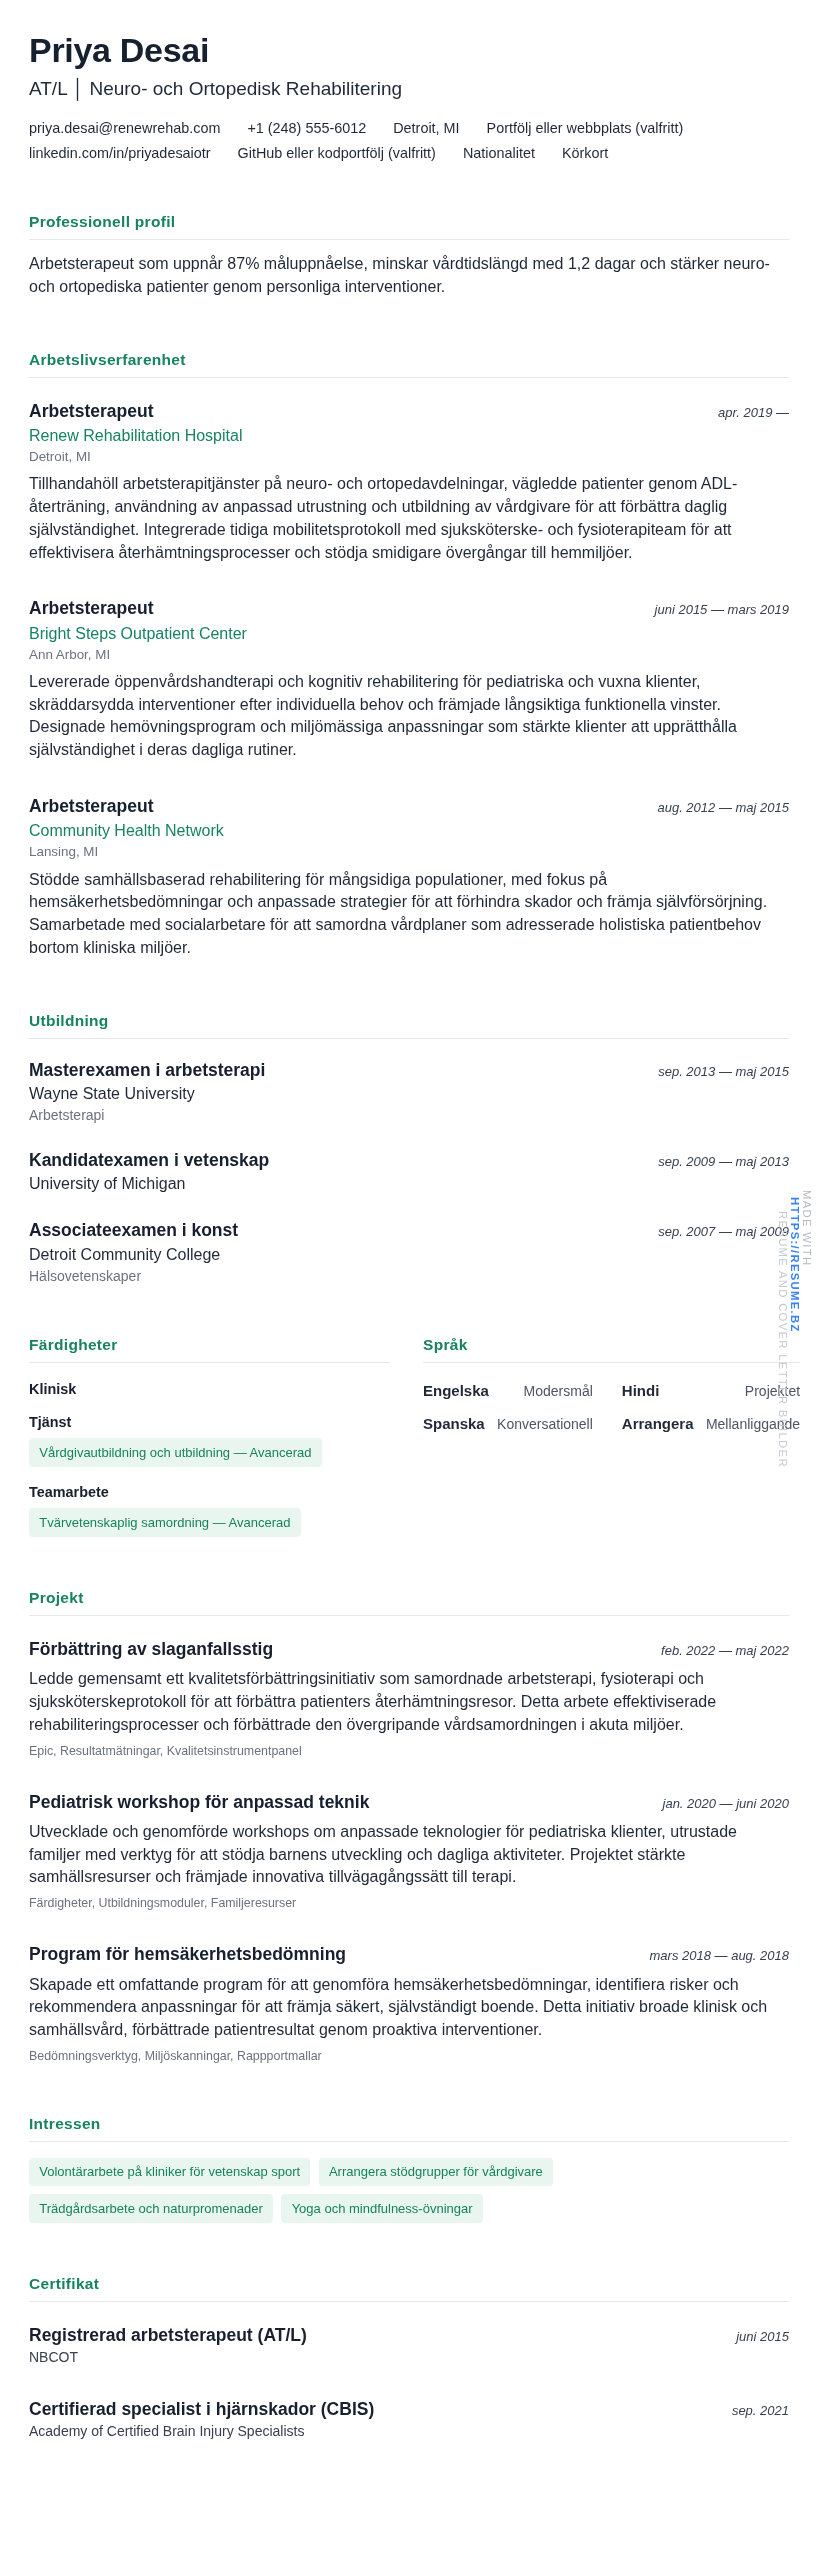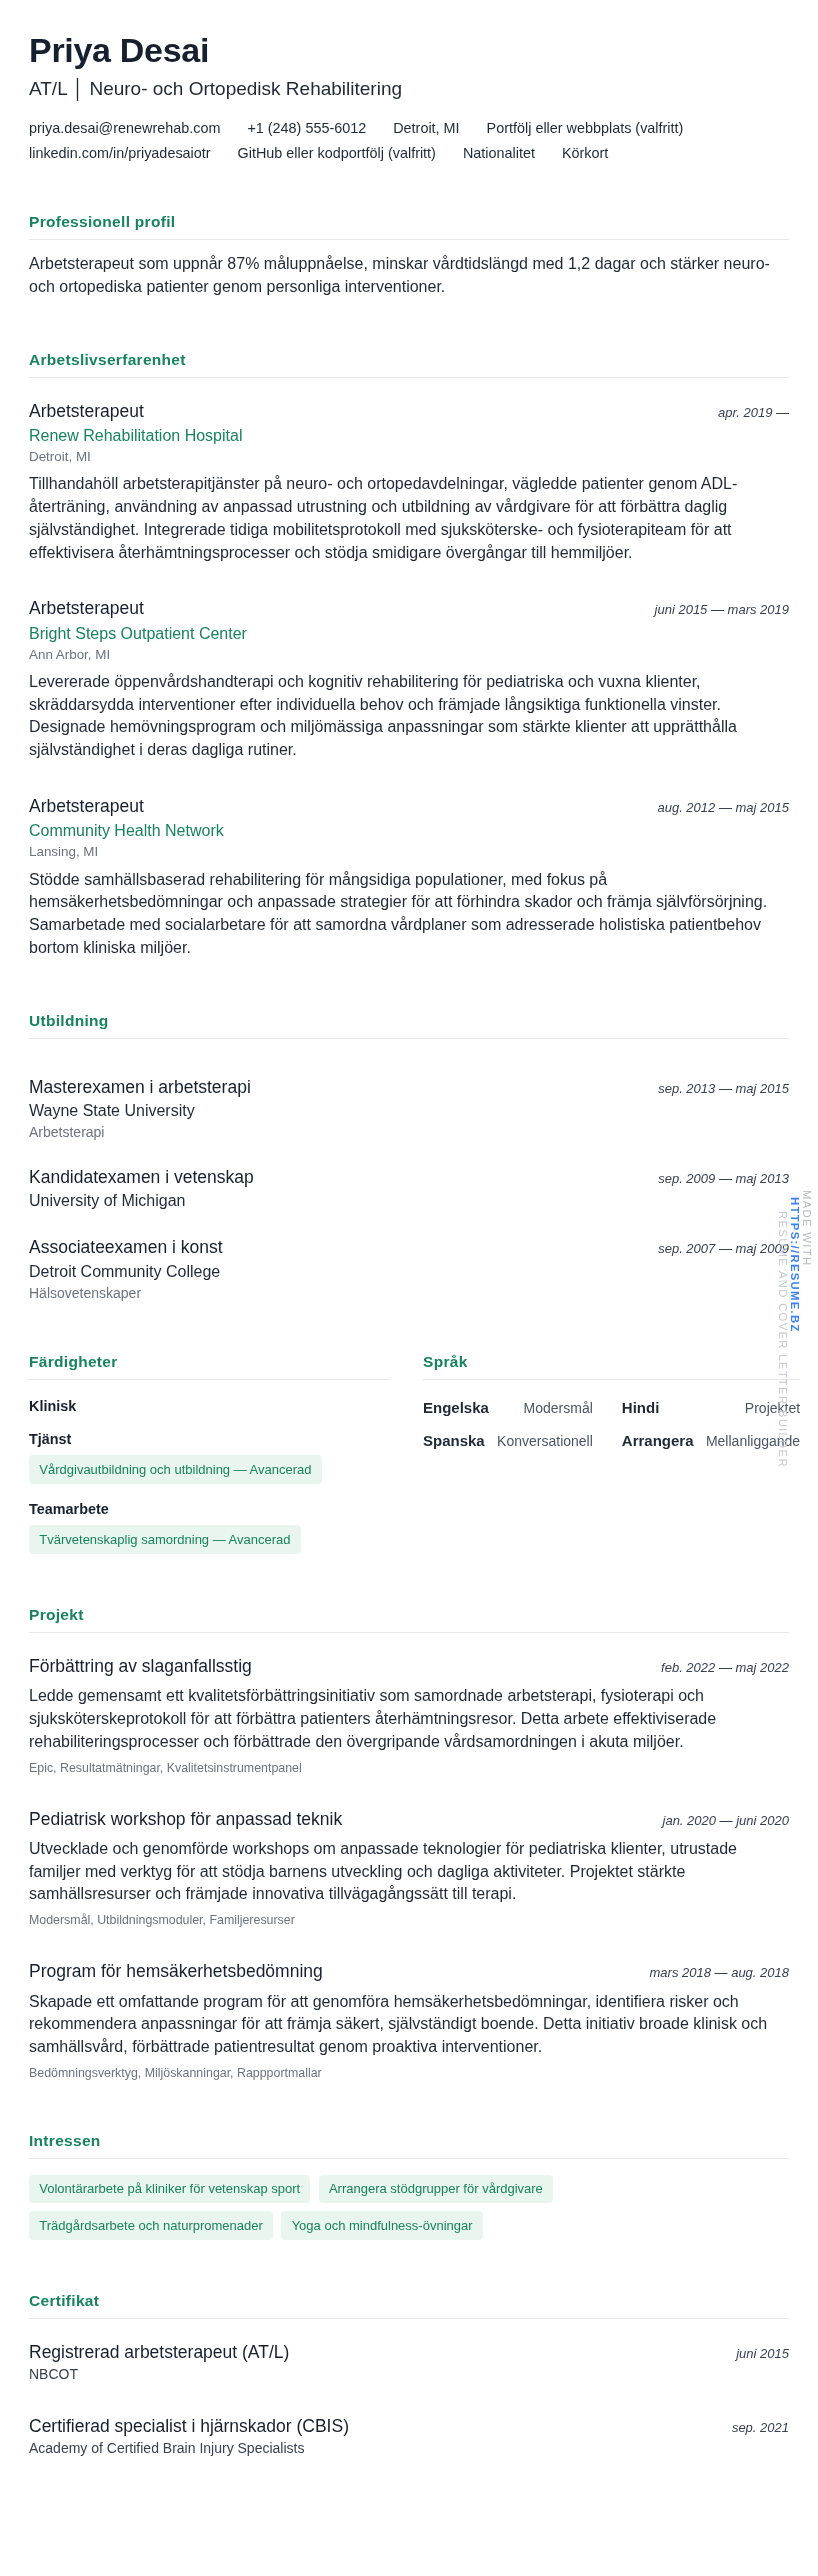--- a/index.html
+++ b/index.html
@@ -72,21 +72,21 @@
   .entry{margin-top:23px;}
   .entry + .entry{margin-top:34px;}
   .entry-head{
     display:flex;
     justify-content:space-between;
     align-items:baseline;
     gap:20.6px;
   }
   .entry-title{
     font-size:17.5px;
-    font-weight:400;
+    font-weight:700;
     color:var(--ink);
     line-height:1.15;
   }
   .entry-date{
     font-size:13px;
     color:var(--date);
     white-space:nowrap;
     flex:0 0 auto;
     font-style:italic;
   }
@@ -107,21 +107,21 @@
     line-height:1.42;
     color:var(--body);
     max-width:752px;
   }
   .entry-tools{
     margin-top:7.2px;
     font-size:12.4px;
     color:var(--muted);
   }
   
-  .edu-entry{margin-top:38px;}
+  .edu-entry{margin-top:21px;}
   .edu-entry + .edu-entry{margin-top:27px;}
   .edu-school{margin-top:5.2px;font-size:16px;color:#1f2937;}
   .edu-field{margin-top:4.1px;font-size:14px;color:var(--muted);}
   
   .two-col{
     display:grid;
     grid-template-columns:361px 1fr;
     column-gap:33px;
     margin-top:52px;
   }
@@ -354,21 +354,21 @@
           <p class="entry-desc">Ledde gemensamt ett kvalitetsförbättringsinitiativ som samordnade arbetsterapi, fysioterapi och sjuksköterskeprotokoll för att förbättra patienters återhämtningsresor. Detta arbete effektiviserade rehabiliteringsprocesser och förbättrade den övergripande vårdsamordningen i akuta miljöer.</p>
           <div class="entry-tools">Epic, Resultatmätningar, Kvalitetsinstrumentpanel</div>
         </article>
 
         <article class="entry">
           <div class="entry-head">
             <h3 class="entry-title">Pediatrisk workshop för anpassad teknik</h3>
             <span class="entry-date">jan. 2020 — juni 2020</span>
           </div>
           <p class="entry-desc">Utvecklade och genomförde workshops om anpassade teknologier för pediatriska klienter, utrustade familjer med verktyg för att stödja barnens utveckling och dagliga aktiviteter. Projektet stärkte samhällsresurser och främjade innovativa tillvägagångssätt till terapi.</p>
-          <div class="entry-tools">Modersmål, Utbildningsmoduler, Familjeresurser</div>
+          <div class="entry-tools">Färdigheter, Utbildningsmoduler, Familjeresurser</div>
         </article>
 
         <article class="entry">
           <div class="entry-head">
             <h3 class="entry-title">Program för hemsäkerhetsbedömning</h3>
             <span class="entry-date">mars 2018 — aug. 2018</span>
           </div>
           <p class="entry-desc">Skapade ett omfattande program för att genomföra hemsäkerhetsbedömningar, identifiera risker och rekommendera anpassningar för att främja säkert, självständigt boende. Detta initiativ broade klinisk och samhällsvård, förbättrade patientresultat genom proaktiva interventioner.</p>
           <div class="entry-tools">Bedömningsverktyg, Miljöskanningar, Rappportmallar</div>
         </article>

